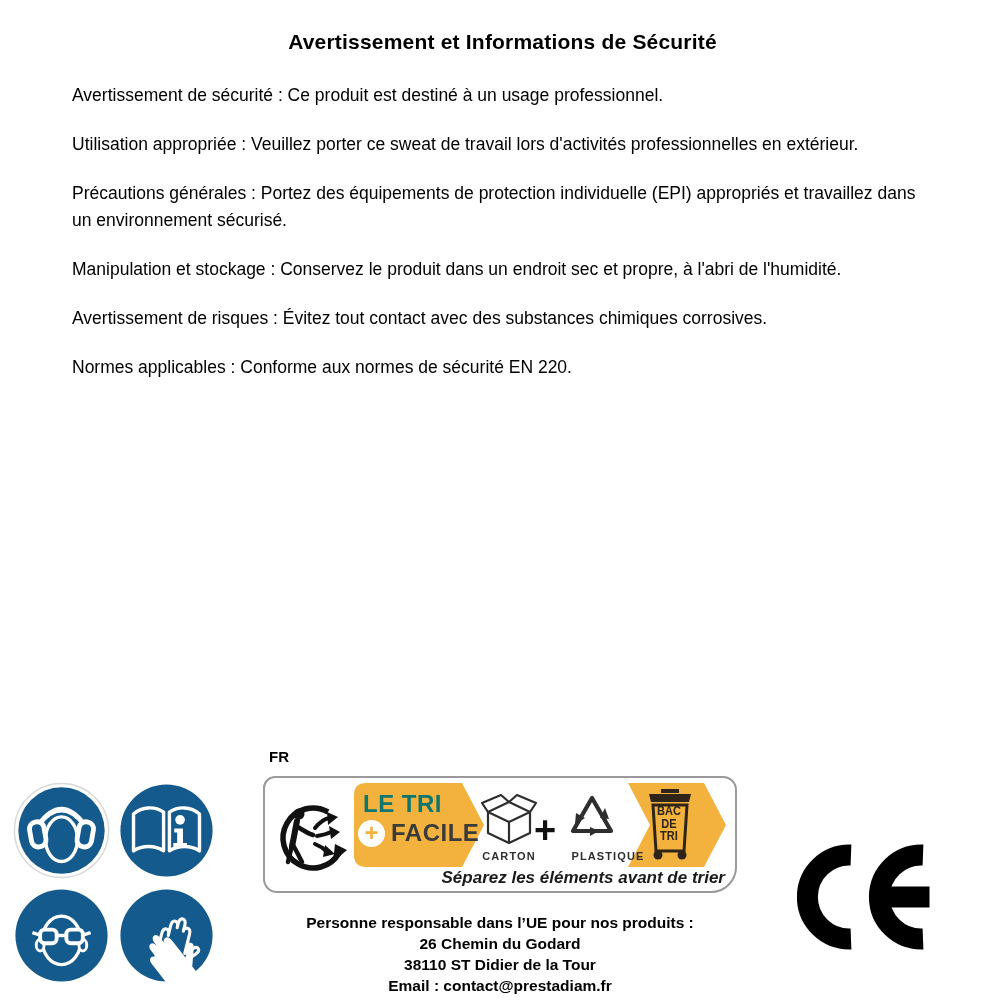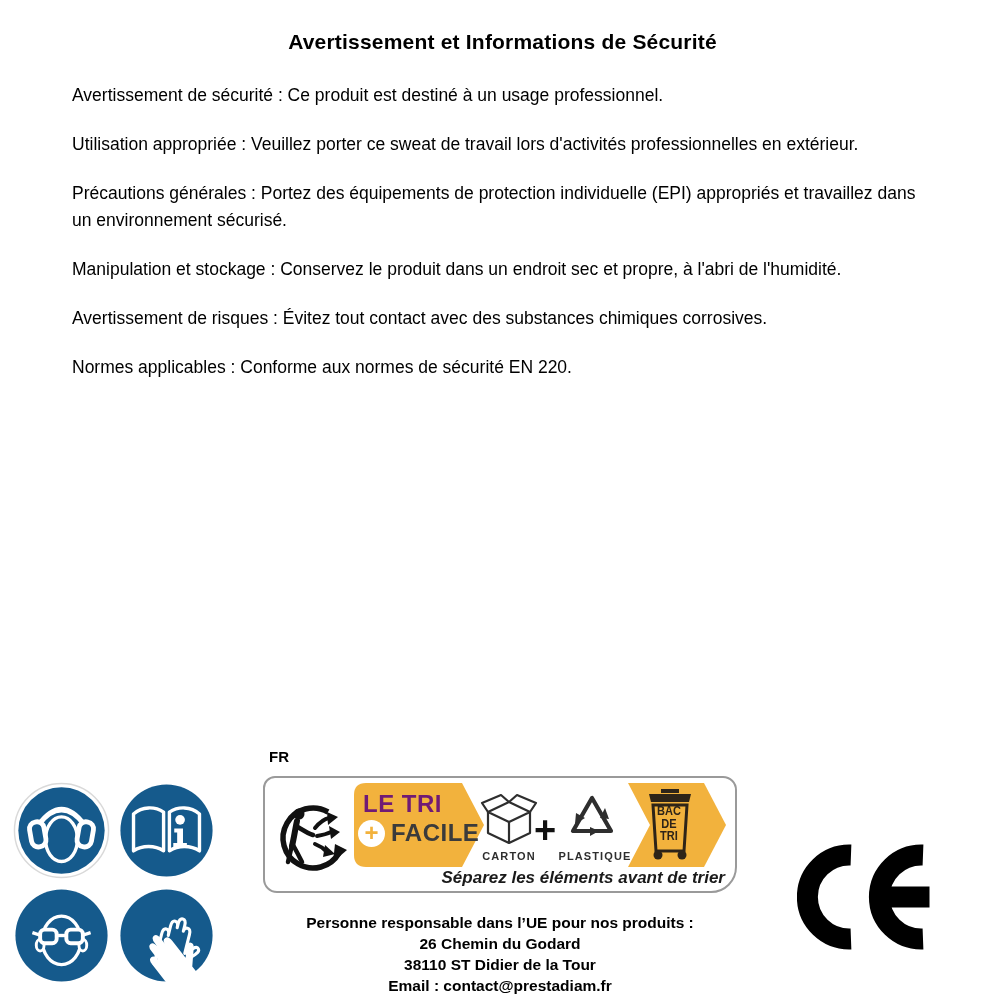--- a/index.html
+++ b/index.html
@@ -25,29 +25,29 @@
   .icons-grid svg{display:block;width:97px;height:97px;}
 
   .triman-label{position:absolute;left:263px;top:712px;width:478px;margin-top:36px;}
   .fr-code{font-size:15px;font-weight:bold;margin-left:6px;height:18px;line-height:18px;}
   .label-box{
     position:relative;margin-top:10px;width:470px;height:113px;background:#fff;
     border:2px solid #9a9a9a;border-radius:12px 14px 26px 14px;
   }
   .triman-svg{position:absolute;left:12px;top:10px;}
   .banner-svg{position:absolute;left:88px;top:5px;}
-  .letri{position:absolute;left:98px;top:12px;font-size:24px;font-weight:800;color:#701a75;letter-spacing:.5px;}
+  .letri{position:absolute;left:98px;top:12px;font-size:24px;font-weight:800;color:#0f766e;letter-spacing:.5px;}
   .plus-circle{
     position:absolute;left:93px;top:42px;width:27px;height:27px;border-radius:50%;background:#fff;
     text-align:center;line-height:26px;font-size:24px;font-weight:800;color:#F2B23D;
   }
   .facile{position:absolute;left:126px;top:41px;font-size:24px;font-weight:800;color:#3b3b3b;letter-spacing:.5px;}
   .mat-label{position:absolute;top:72px;font-size:11px;font-weight:bold;letter-spacing:1.1px;color:#2e2e2e;text-align:center;}
   .mat-carton{left:200px;width:88px;}
-  .mat-plastique{left:282px;width:96px;text-align:center;}
+  .mat-plastique{left:295px;width:96px;text-align:center;}
   .plus-sign{position:absolute;left:269px;top:31px;font-size:38px;font-weight:bold;color:#111;}
   .bin-text{
     position:absolute;left:382px;top:27px;width:44px;text-align:center;
     font-size:12px;font-weight:bold;line-height:12.5px;color:#2E2418;transform:scaleX(.92);
   }
   .tagline{
     position:absolute;right:10px;top:90px;font-size:17px;font-style:italic;font-weight:bold;color:#1a1a1a;
   }
   .company{
     position:absolute;left:240px;top:872px;width:520px;text-align:center;

